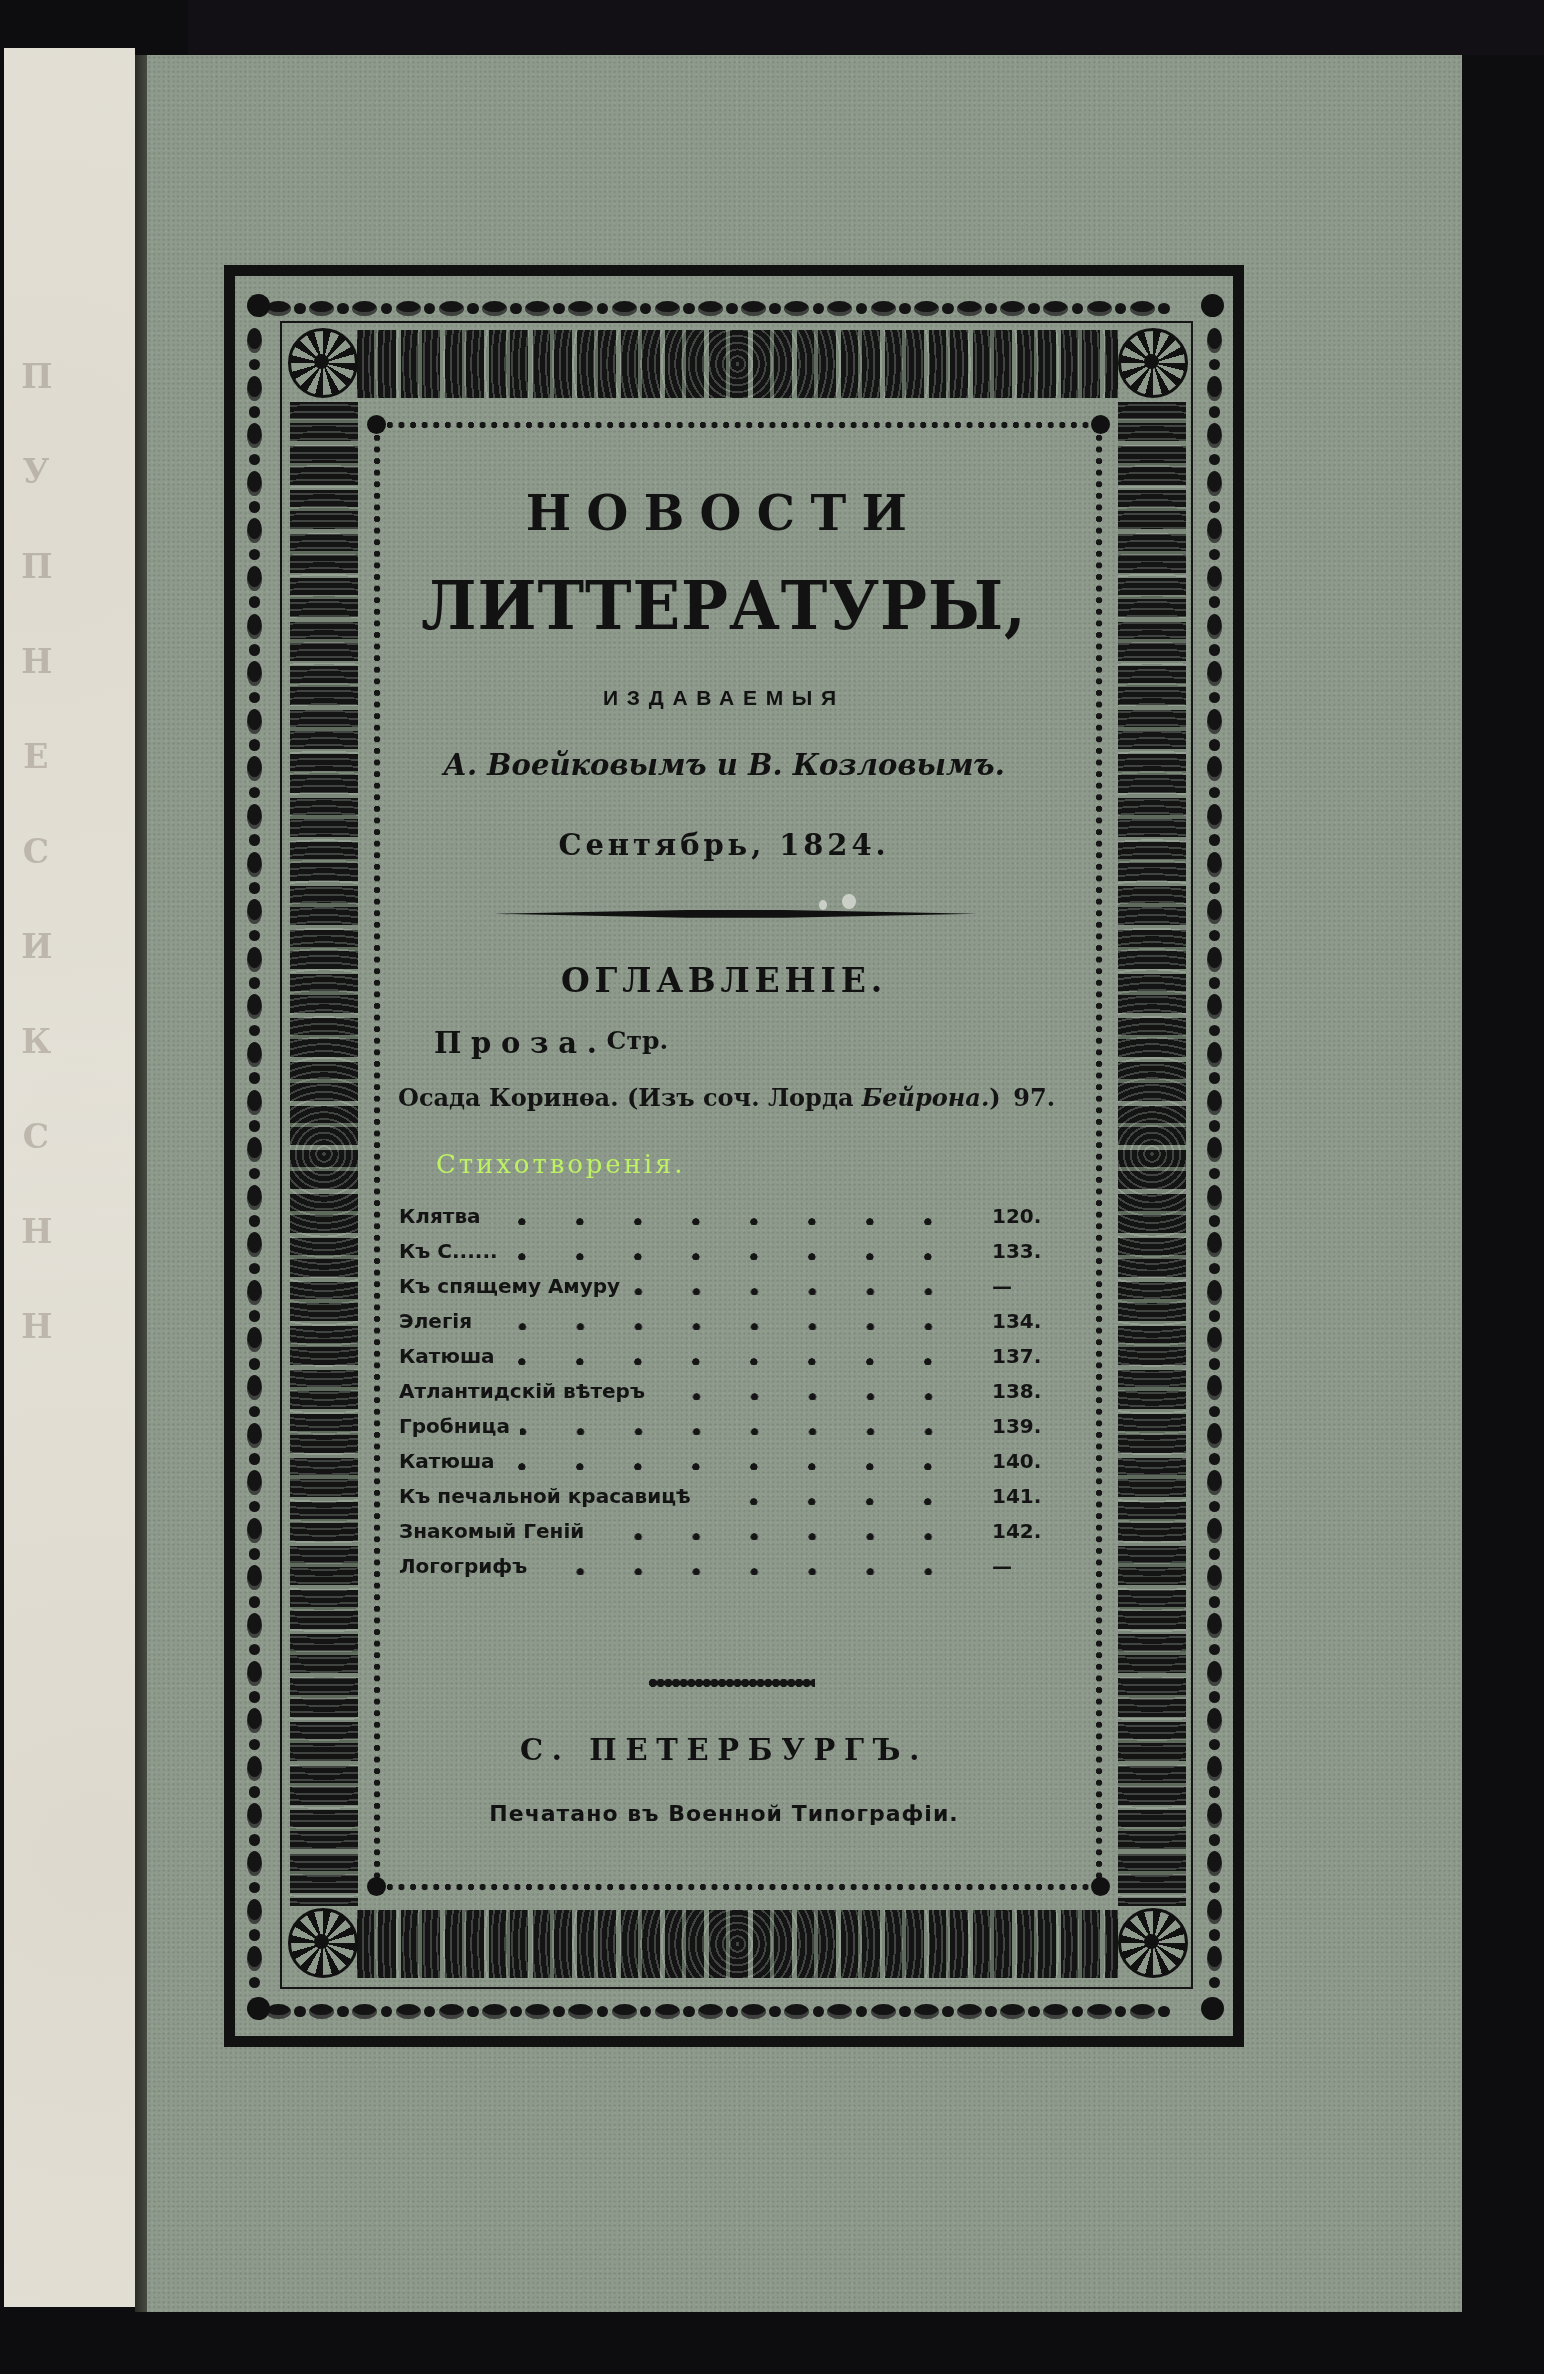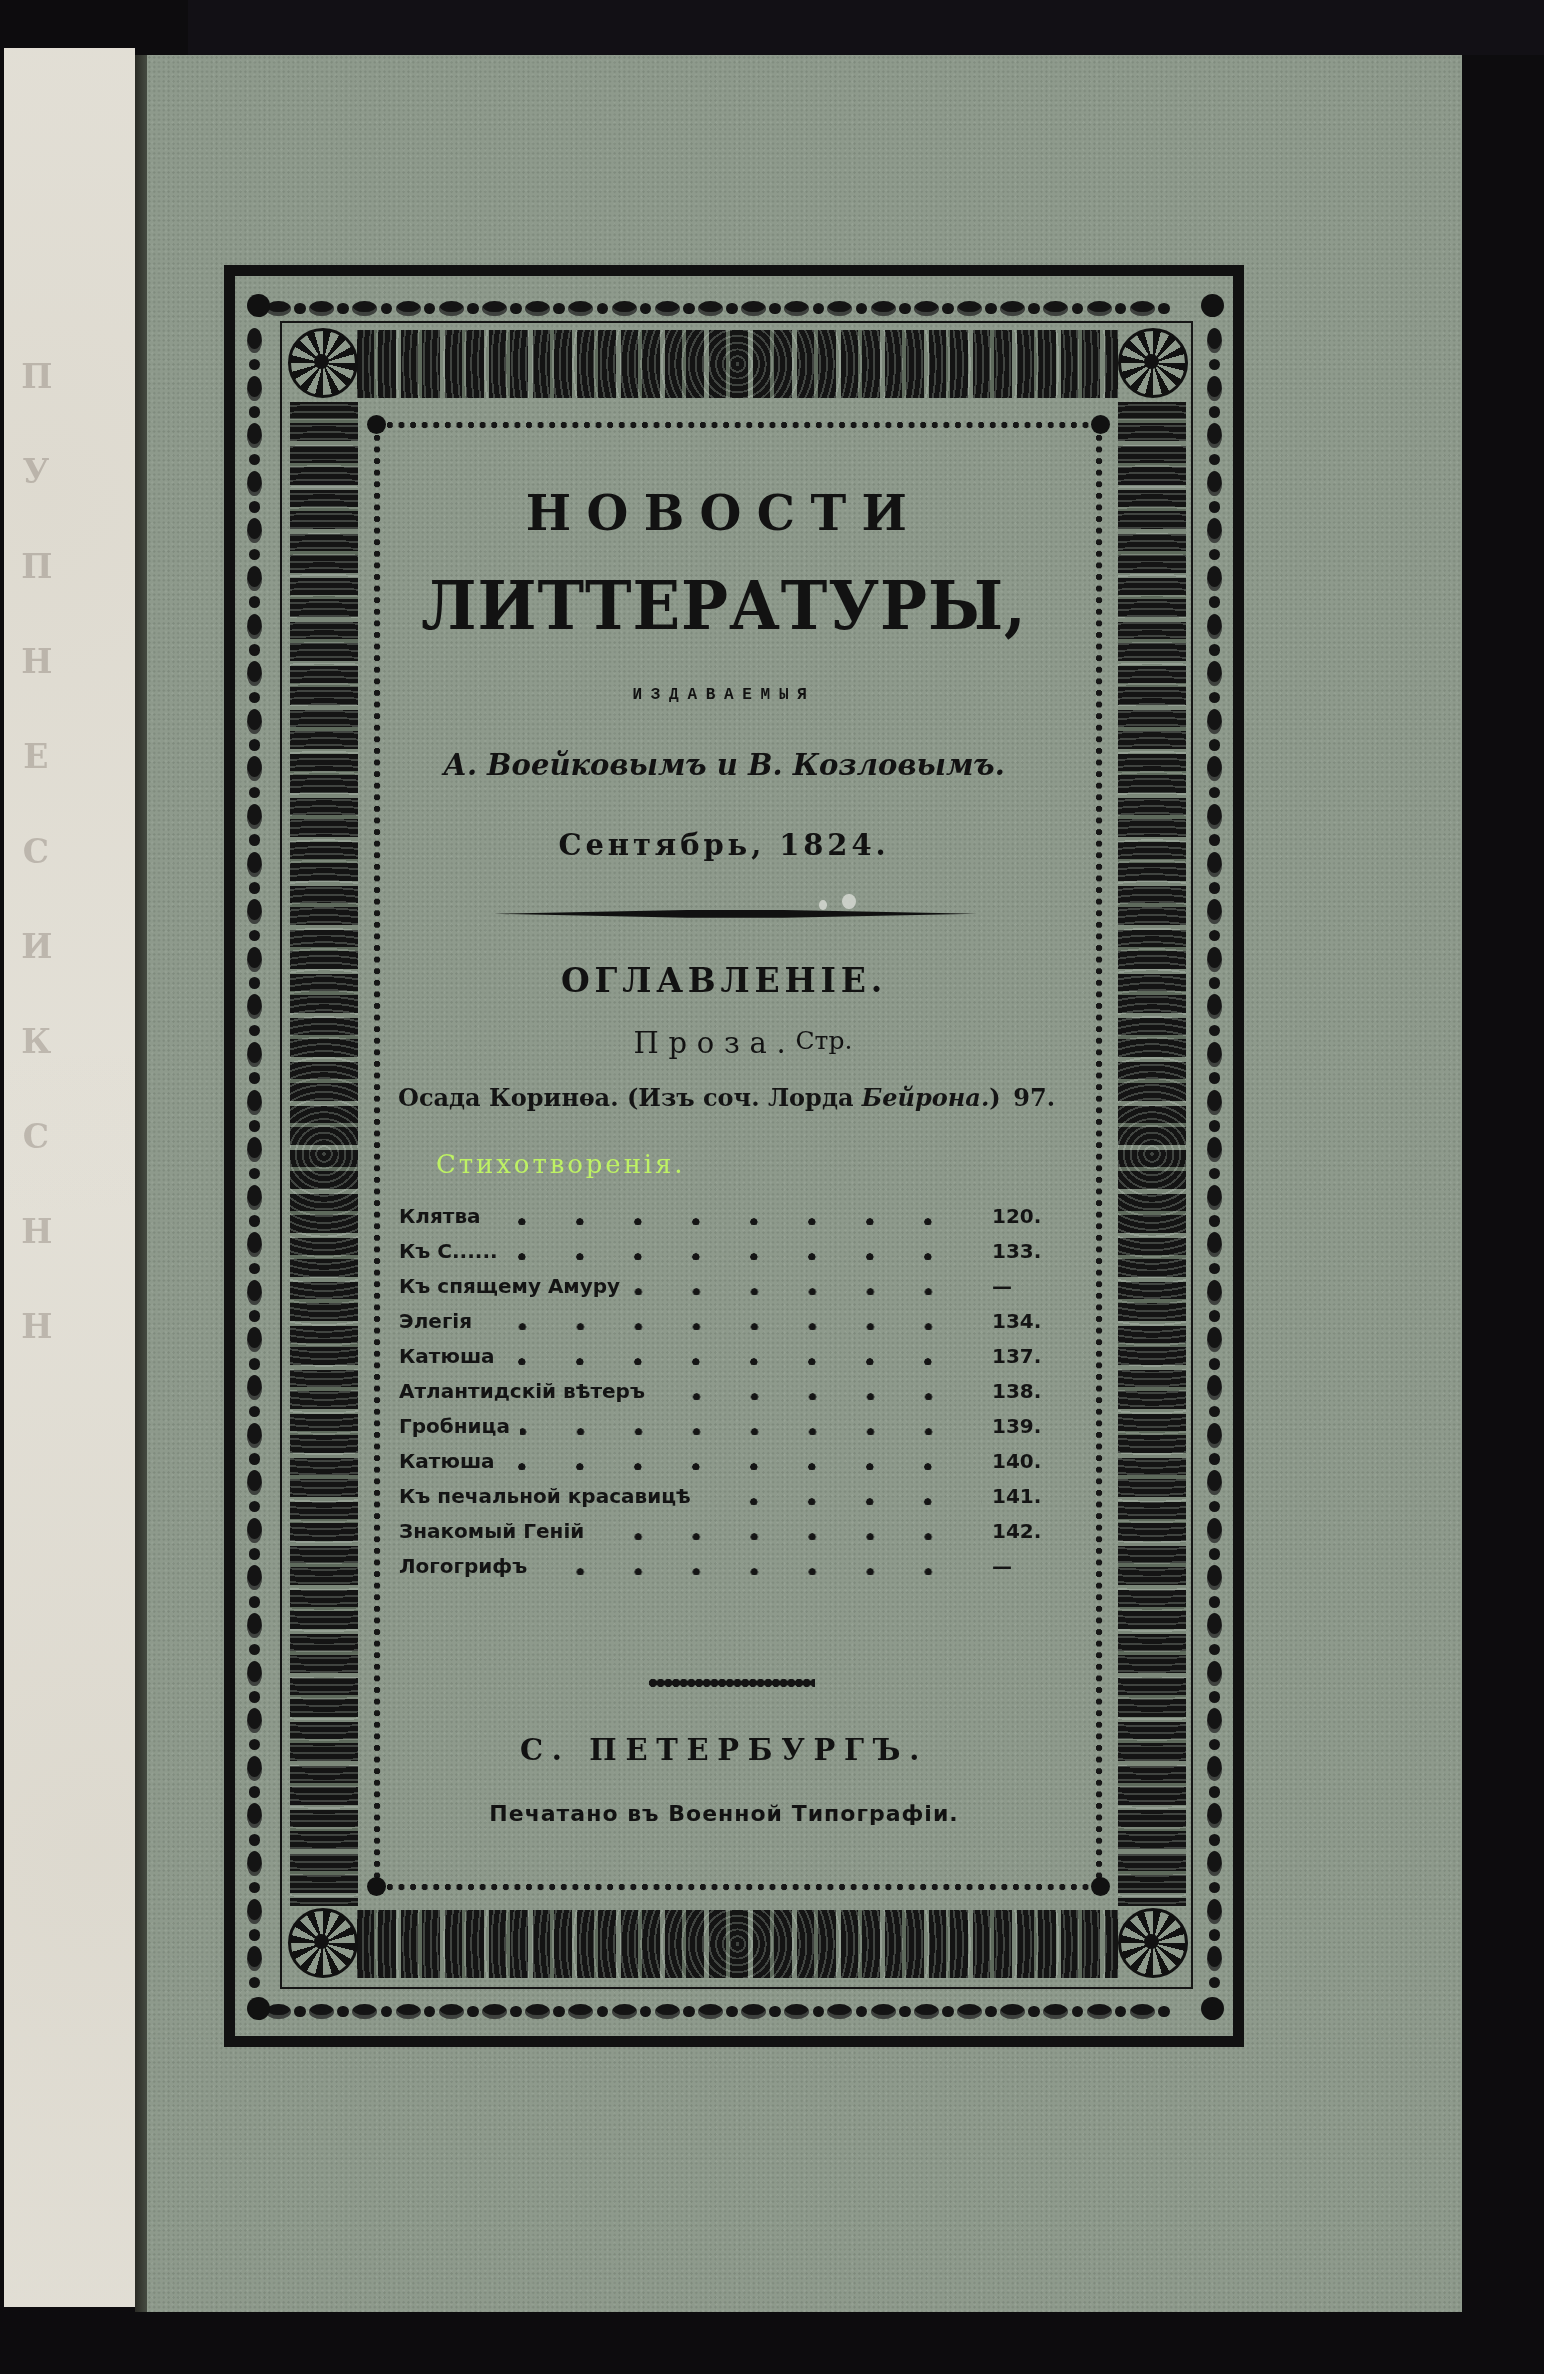--- a/index.html
+++ b/index.html
@@ -68,29 +68,29 @@
   .wave-row { position:absolute; height:7.7px;
     background: radial-gradient(circle at 3.9px 3.9px, #161616 2.9px, transparent 3.4px); background-size:11.6px 7.7px; }
   .wave-col { position:absolute; width:7.7px;
     background: radial-gradient(circle at 3.9px 3.9px, #161616 2.9px, transparent 3.4px); background-size:7.7px 11.6px; }
   .wave-dot { position:absolute; width:19.3px; height:19.3px; border-radius:50%; background:#111; }
 
   
   .title-block { position:absolute; left:386px; width:676px; text-align:center; color:#121212; }
   .t-novosti { top:485px; font-family:"DejaVu Serif", serif; font-weight:bold; font-size:48px; letter-spacing:15.4px; }
   .t-litt { top:565px; font-family:"DejaVu Serif", serif; font-weight:bold; font-size:68px; letter-spacing:1px; transform:scaleX(.92); }
-  .t-izd { top:686px; font-family:Liberation Mono, monospace; font-weight:bold; font-size:16px; letter-spacing:8.7px; }
+  .t-izd { top:686px; font-family:Liberation Sans, sans-serif; font-weight:bold; font-size:21px; letter-spacing:8.7px; }
   .t-eds { top:748px; font-family:"DejaVu Serif", serif; font-weight:bold; font-style:italic; font-size:29px; }
   .t-date { top:828px; font-family:"DejaVu Serif", serif; font-weight:bold; font-size:29px; letter-spacing:3.9px; }
   .rule {
     position:absolute; left:494px; top:910px; width:483px; height:7.7px;
     background:#111; clip-path: polygon(0 50%, 40% 0, 60% 0, 100% 50%, 60% 100%, 40% 100%);
   }
   .t-toc { top:961px; font-family:"DejaVu Serif", serif; font-weight:bold; font-size:33px; letter-spacing:4.8px; }
-  .sec-row { position:absolute; left:434px; width:618px; display:flex; justify-content:center; color:#121212; font-weight:normal; }
+  .sec-row { position:absolute; left:434px; width:618px; display:flex; justify-content:flex-start; color:#121212; font-weight:bold; }
   .sec-prose { top:1026px; font-size:29px; }
   .sec-prose .lbl { letter-spacing:9.7px; }
   .sec-prose .pg { font-size:25px; }
   .prose-item { position:absolute; left:398px; width:657px; top:1083px; display:flex; justify-content:space-between; font-size:24px; color:#141414; font-family:"DejaVu Serif", serif; font-weight:bold; }
   .prose-item i { font-style:italic;margin-top:9px; }
   .sec-poems { position:absolute; left:436px; top:1149px; font-size:26px; letter-spacing:2.9px; font-weight:normal; color:#bef264; }
   .poems { position:absolute; left:399px; width:653px; top:1204px; color:#141414; }
   .poem-row { display:flex; align-items:baseline; height:35px; font-family:"DejaVu Sans", sans-serif; font-weight:bold; font-size:20px; }
   .poem-row .title { white-space:nowrap; }
   .poem-row .leader { flex:1; margin:0 9.7px; height:7.7px; align-self:center;

